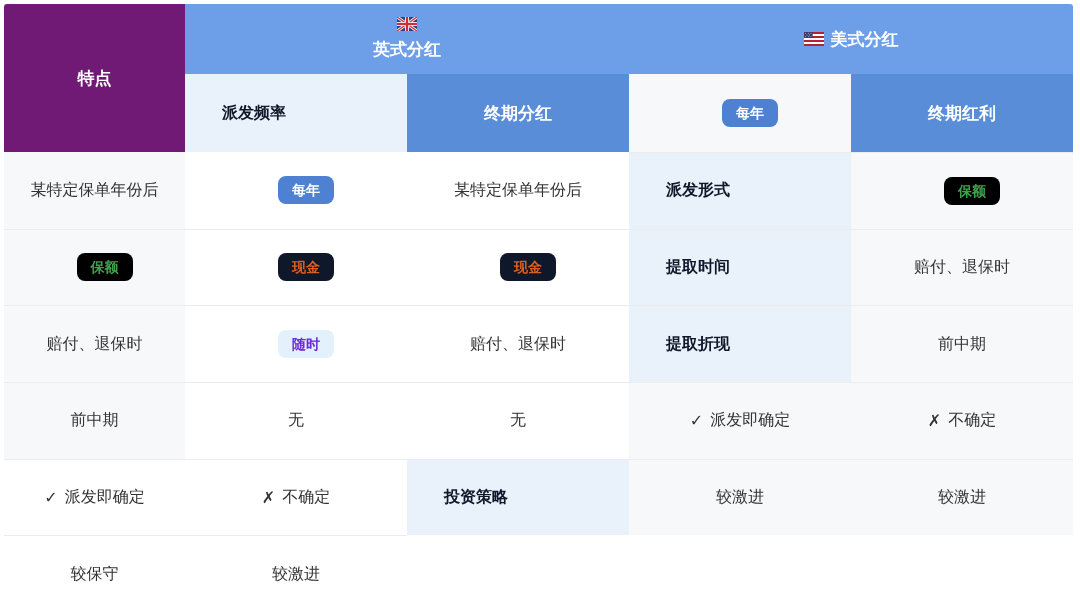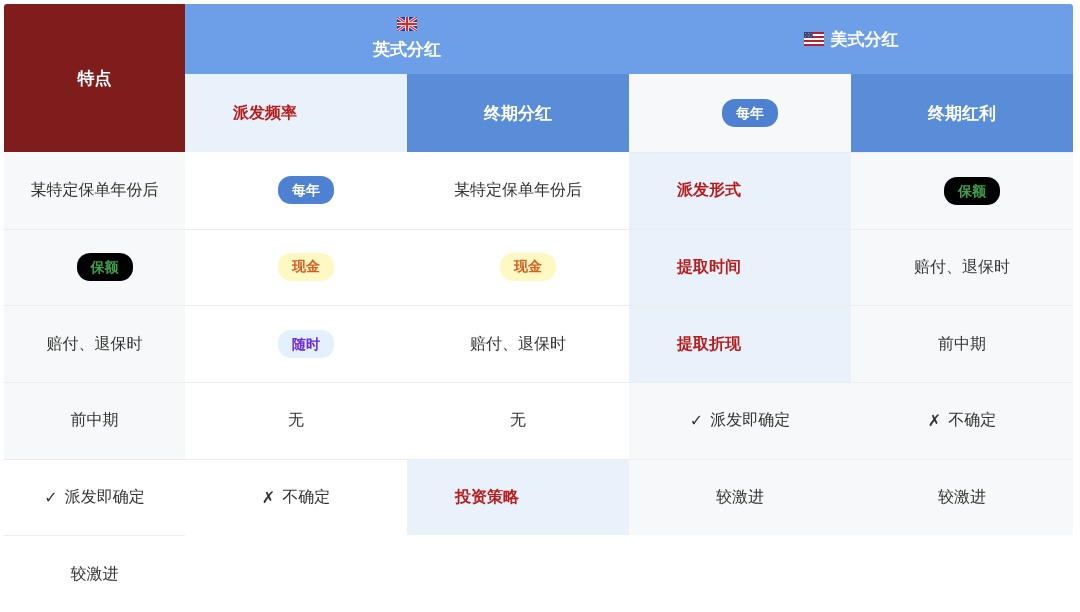--- a/index.html
+++ b/index.html
@@ -11,50 +11,50 @@
   .tbl{
     position:absolute;left:4px;top:4px;right:7px;bottom:0;
     display:grid;
     grid-template-columns:181px repeat(4,1fr);
     grid-template-rows:70px 78px repeat(6,1fr);
     border-radius:3px;overflow:hidden;
   }
   .cell{display:flex;align-items:center;justify-content:center;font-size:16px;}
   
   .corner{
-    grid-column:1;grid-row:1/3;background:#7f1d1d;color:#fff;
+    grid-column:1;grid-row:1/3;background:#701a75;color:#fff;
     font-weight:bold;font-size:17px;
   }
   .group{
     background:#6d9ee8;color:#fff;font-weight:bold;font-size:17px;gap:7px;
   }
   .group-uk{grid-column:2/4;grid-row:1;flex-direction:column;}
   .group-us{grid-column:4/6;grid-row:1;}
   .subhead{
     grid-row:2;background:#5a8dd8;color:#fff;font-weight:bold;font-size:17px;
   }
   .subhead.c1{grid-column:2}.subhead.c2{grid-column:3}
   .subhead.c3{grid-column:4}.subhead.c4{grid-column:5}
   .flag{display:inline-flex;line-height:0;}
   
   .label-cell{
-    background:#e9f2fb;justify-content:flex-start;padding-left:48px;
-    font-weight:bold;color:#b91c1c;text-align:center;
+    background:#e9f2fb;justify-content:flex-start;padding-left:37px;
+    font-weight:bold;color:#0f172a;text-align:center;
   }
   .data-cell.eng{background:#f7f8f9;}
   .data-cell.usa{background:#ffffff;}
   .bcell{border-top:1px solid #ececec;}
   .first-row{border-top:none;}
   .badge{
-    display:inline-block;border-radius:13px;font-size:14px;line-height:1;
+    display:inline-block;border-radius:8px;font-size:14px;line-height:1;
     padding:7px 14px;font-weight:bold;margin-left:20px;
   }
   .badge-blue{background:#4e81d2;color:#ffffff;}
   .badge-green{background:#000000;color:#3fa14c;}
-  .badge-orange{background:#fef9c3;color:#d95f21;font-family:Liberation Serif, serif;}
+  .badge-orange{background:#0f172a;color:#d95f21;}
   .badge-lightblue{background:#e2f1fc;color:#6d28d9;}
   .mark{margin-right:7px;font-weight:bold;color:#333;}
 </style>
 </head>
 <body>
 
 <div class="tbl" id="grid">
   <div class="cell corner">特点</div>
 
   <div class="cell group group-uk">
@@ -145,14 +145,15 @@
       <span class="mark">✓</span>
       <span>派发即确定</span>
     </div>
     <div class="cell data-cell bcell usa">
       <span class="mark">✗</span>
       <span>不确定</span>
     </div>
     <div class="cell label-cell bcell">投资策略</div>
     <div class="cell data-cell bcell eng">较激进</div>
     <div class="cell data-cell bcell eng">较激进</div>
+    <div class="cell data-cell bcell usa">较保守</div>
     <div class="cell data-cell bcell usa">较激进</div>
   </div>
 
 </body></html>

